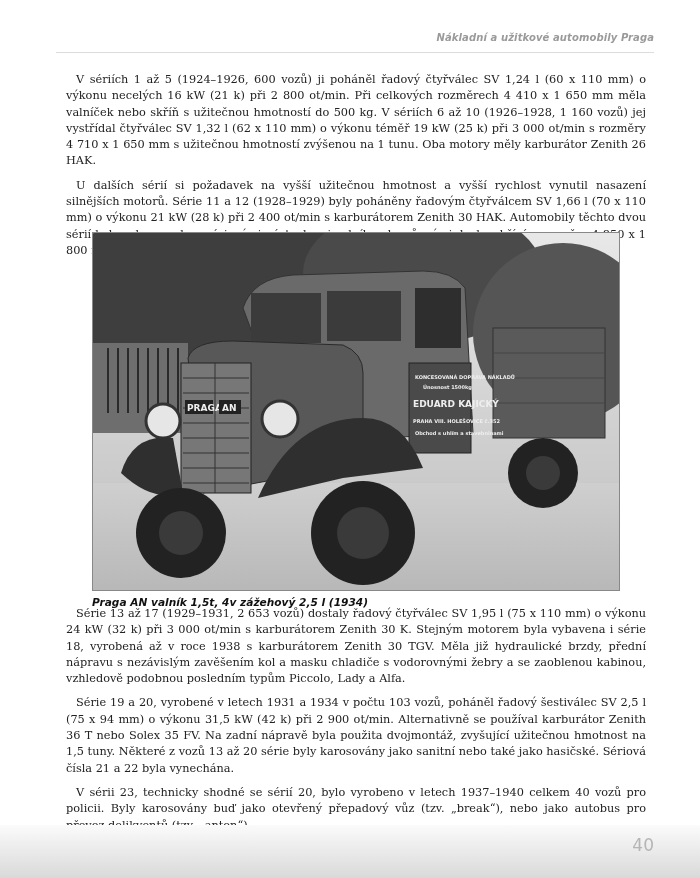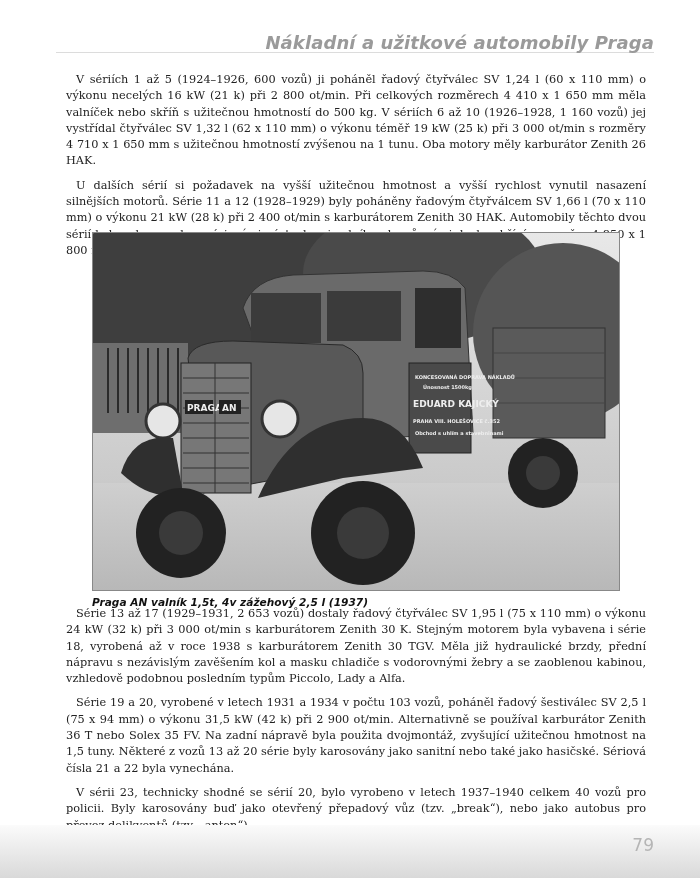--- a/index.html
+++ b/index.html
@@ -1,18 +1,18 @@
 <!DOCTYPE html>
 <html><head>
 <meta charset="utf-8">
 <style>
   html, body { margin:0; padding:0; }
   body { width:700px; height:878px; background:#ffffff; position:relative; overflow:hidden; font-family:"DejaVu Serif", serif; }
   .header { position:absolute; left:56px; right:46px; top:32px; height:20px; border-bottom:1px solid #dcdcdc; }
-  .header-title { position:absolute; right:0; top:0; font-family:"DejaVu Sans", sans-serif; font-style:italic; font-weight:bold; font-size:18px; color:#9a9a9a; letter-spacing:0.1px; }
+  .header-title { position:absolute; right:0; top:0; font-family:"DejaVu Sans", sans-serif; font-style:italic; font-weight:bold; font-size:10px; color:#9a9a9a; letter-spacing:0.1px; }
   .text-block { position:absolute; left:58px; width:596px; font-size:11.3px; line-height:16.3px; color:#222; text-align:justify; }
   .text-block p { margin:8px; text-indent:10px; }
   .tb1 { top:64px; }
   .tb2 { top:598px; }
   .photo { position:absolute; left:92px; top:232px; width:526px; height:357px; border:1px solid #888; overflow:hidden; background:#cfcfcf; }
   .photo svg { display:block; }
   .caption { position:absolute; left:92px; top:596px; font-family:"DejaVu Sans", sans-serif; font-style:italic; font-weight:bold; font-size:10.6px; color:#111; }
   .footer { position:absolute; left:0; right:0; top:825px; height:53px; background:linear-gradient(#fbfbfb,#d9d9d9); }
   .page-number { position:absolute; right:46px; top:10px; font-family:"DejaVu Sans", sans-serif; font-size:17px; color:#b5b5b5; }
 </style>
@@ -107,23 +107,23 @@
 
     <circle cx="88" cy="300" r="45" fill="#222"></circle>
     <circle cx="88" cy="300" r="22" fill="#3a3a3a"></circle>
     <circle cx="270" cy="300" r="52" fill="#222"></circle>
     <circle cx="270" cy="300" r="26" fill="#3a3a3a"></circle>
     <circle cx="450" cy="240" r="35" fill="#222"></circle>
     <circle cx="450" cy="240" r="17" fill="#3a3a3a"></circle>
   </svg>
 </div>
 
-<div class="caption">Praga AN valník 1,5t, 4v zážehový 2,5 l (1937)</div>
+<div class="caption">Praga AN valník 1,5t, 4v zážehový 2,5 l (1934)</div>
 
 <div class="text-block tb2">
   <p>Série 13 až 17 (1929–1931, 2 653 vozů) dostaly řadový čtyřválec SV 1,95 l (75 x 110 mm) o výkonu 24 kW (32 k) při 3 000 ot/min s karburátorem Zenith 30 K. Stejným motorem byla vybavena i série 18, vyrobená až v roce 1938 s karburátorem Zenith 30 TGV. Měla již hydraulické brzdy, přední nápravu s nezávislým zavěšením kol a masku chladiče s vodorovnými žebry a se zaoblenou kabinou, vzhledově podobnou posledním typům Piccolo, Lady a Alfa.</p>
   <p>Série 19 a 20, vyrobené v letech 1931 a 1934 v počtu 103 vozů, poháněl řadový šestiválec SV 2,5 l (75 x 94 mm) o výkonu 31,5 kW (42 k) při 2 900 ot/min. Alternativně se používal karburátor Zenith 36 T nebo Solex 35 FV. Na zadní nápravě byla použita dvojmontáž, zvyšující užitečnou hmotnost na 1,5 tuny. Některé z vozů 13 až 20 série byly karosovány jako sanitní nebo také jako hasičské. Sériová čísla 21 a 22 byla vynechána.</p>
   <p>V sérii 23, technicky shodné se sérií 20, bylo vyrobeno v letech 1937–1940 celkem 40 vozů pro policii. Byly karosovány buď jako otevřený přepadový vůz (tzv. „break“), nebo jako autobus pro převoz delikventů (tzv. „anton“).</p>
 </div>
 
 <div class="footer">
-  <span class="page-number">79</span>
+  <span class="page-number">40</span>
 </div>
 
 </body></html>

